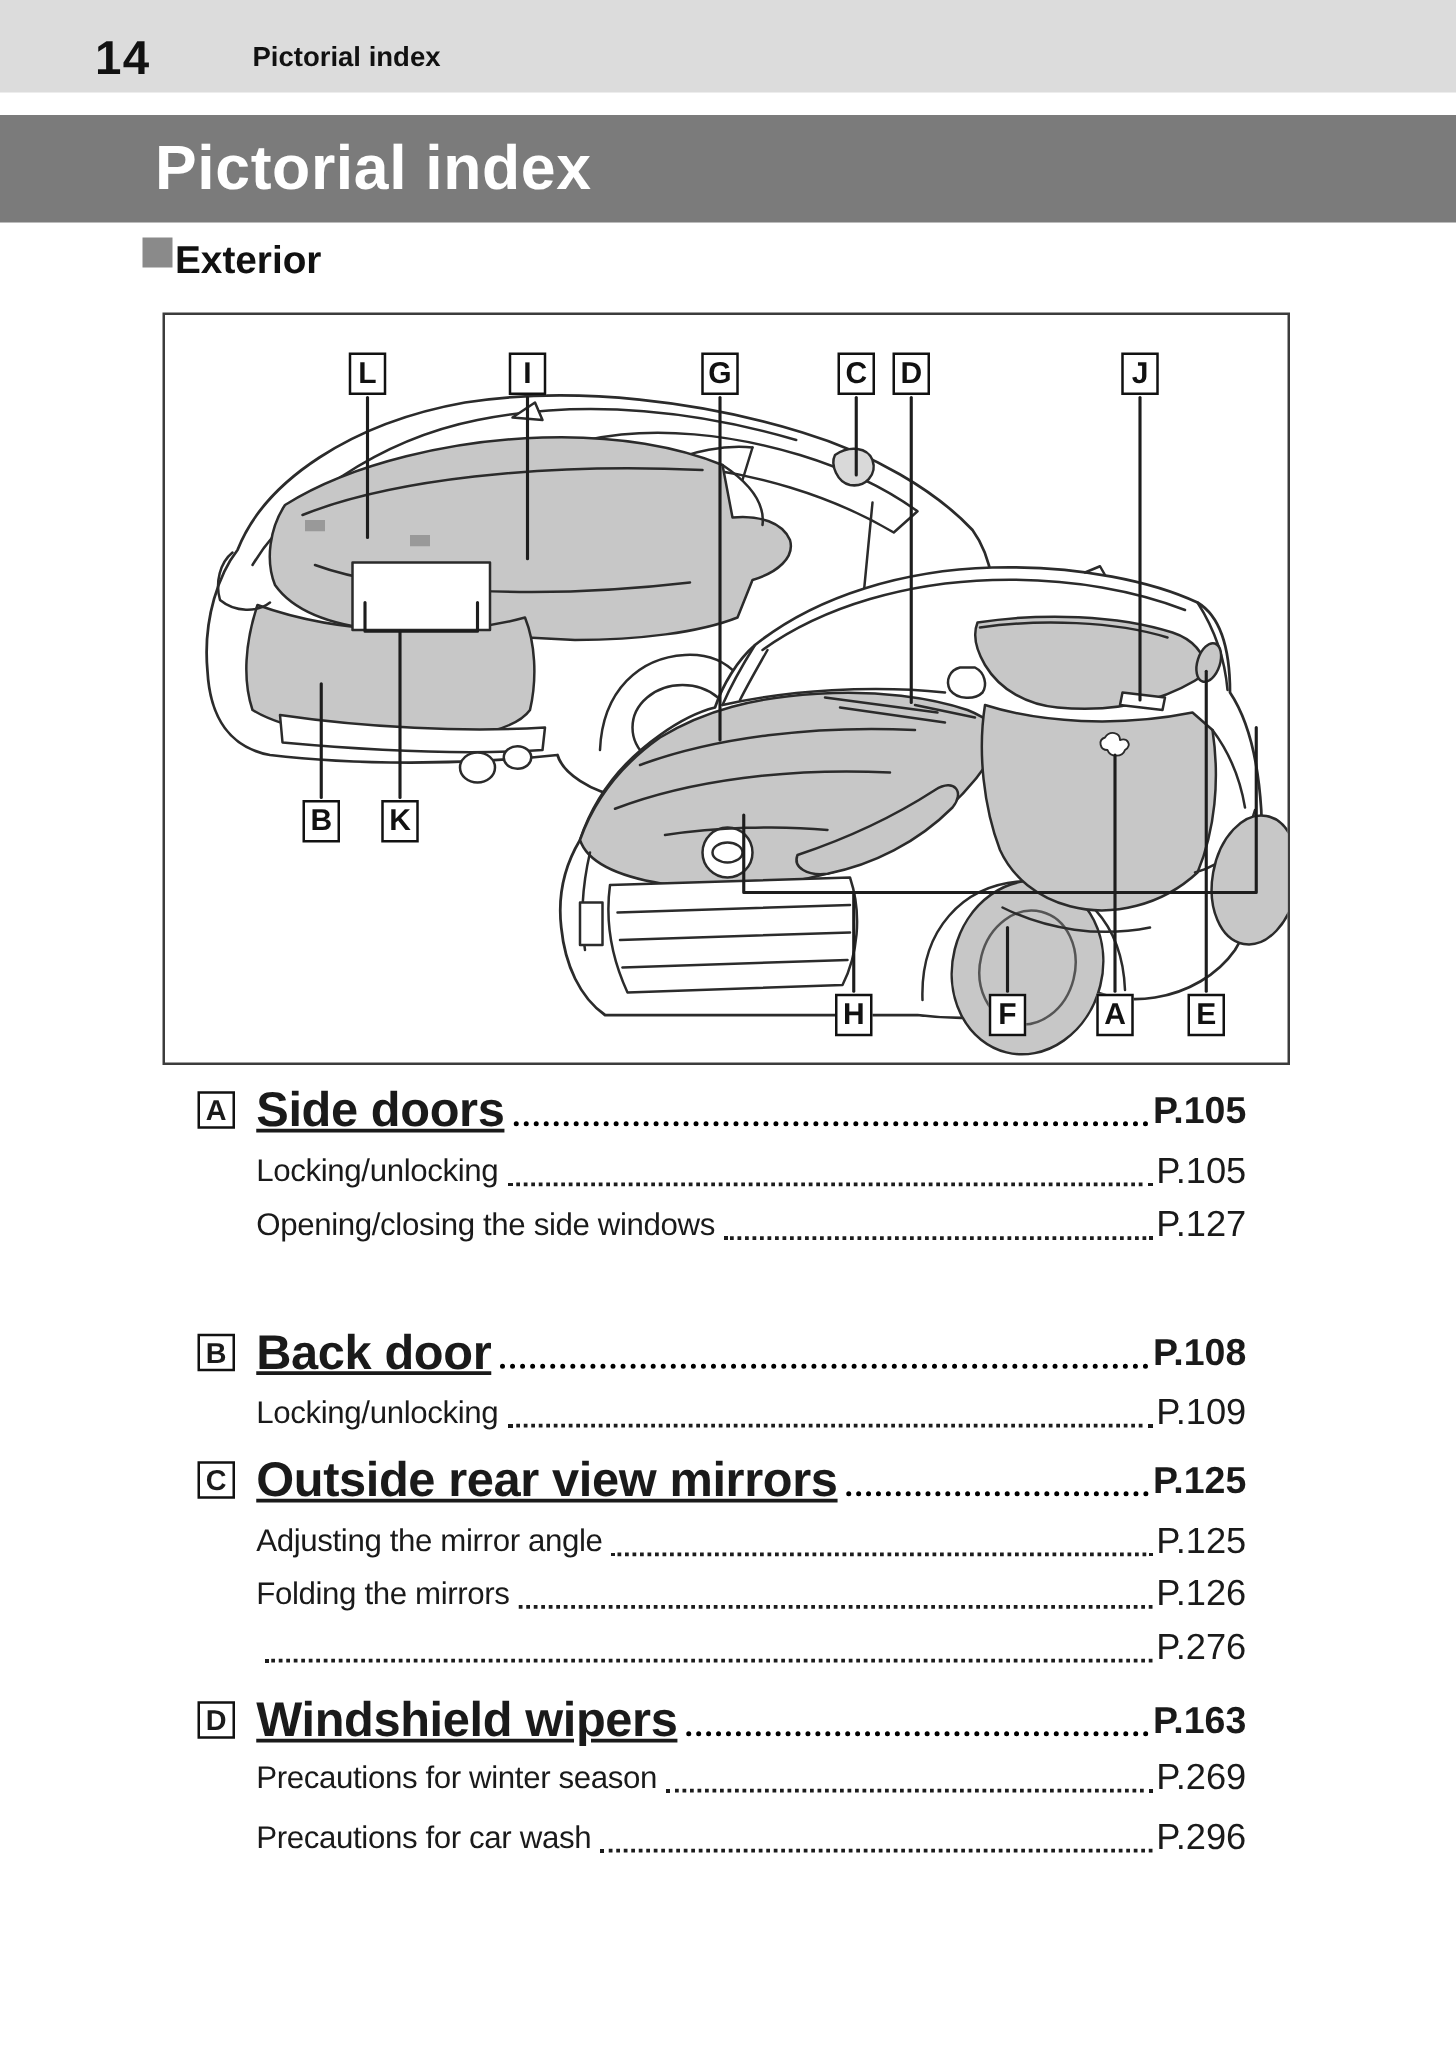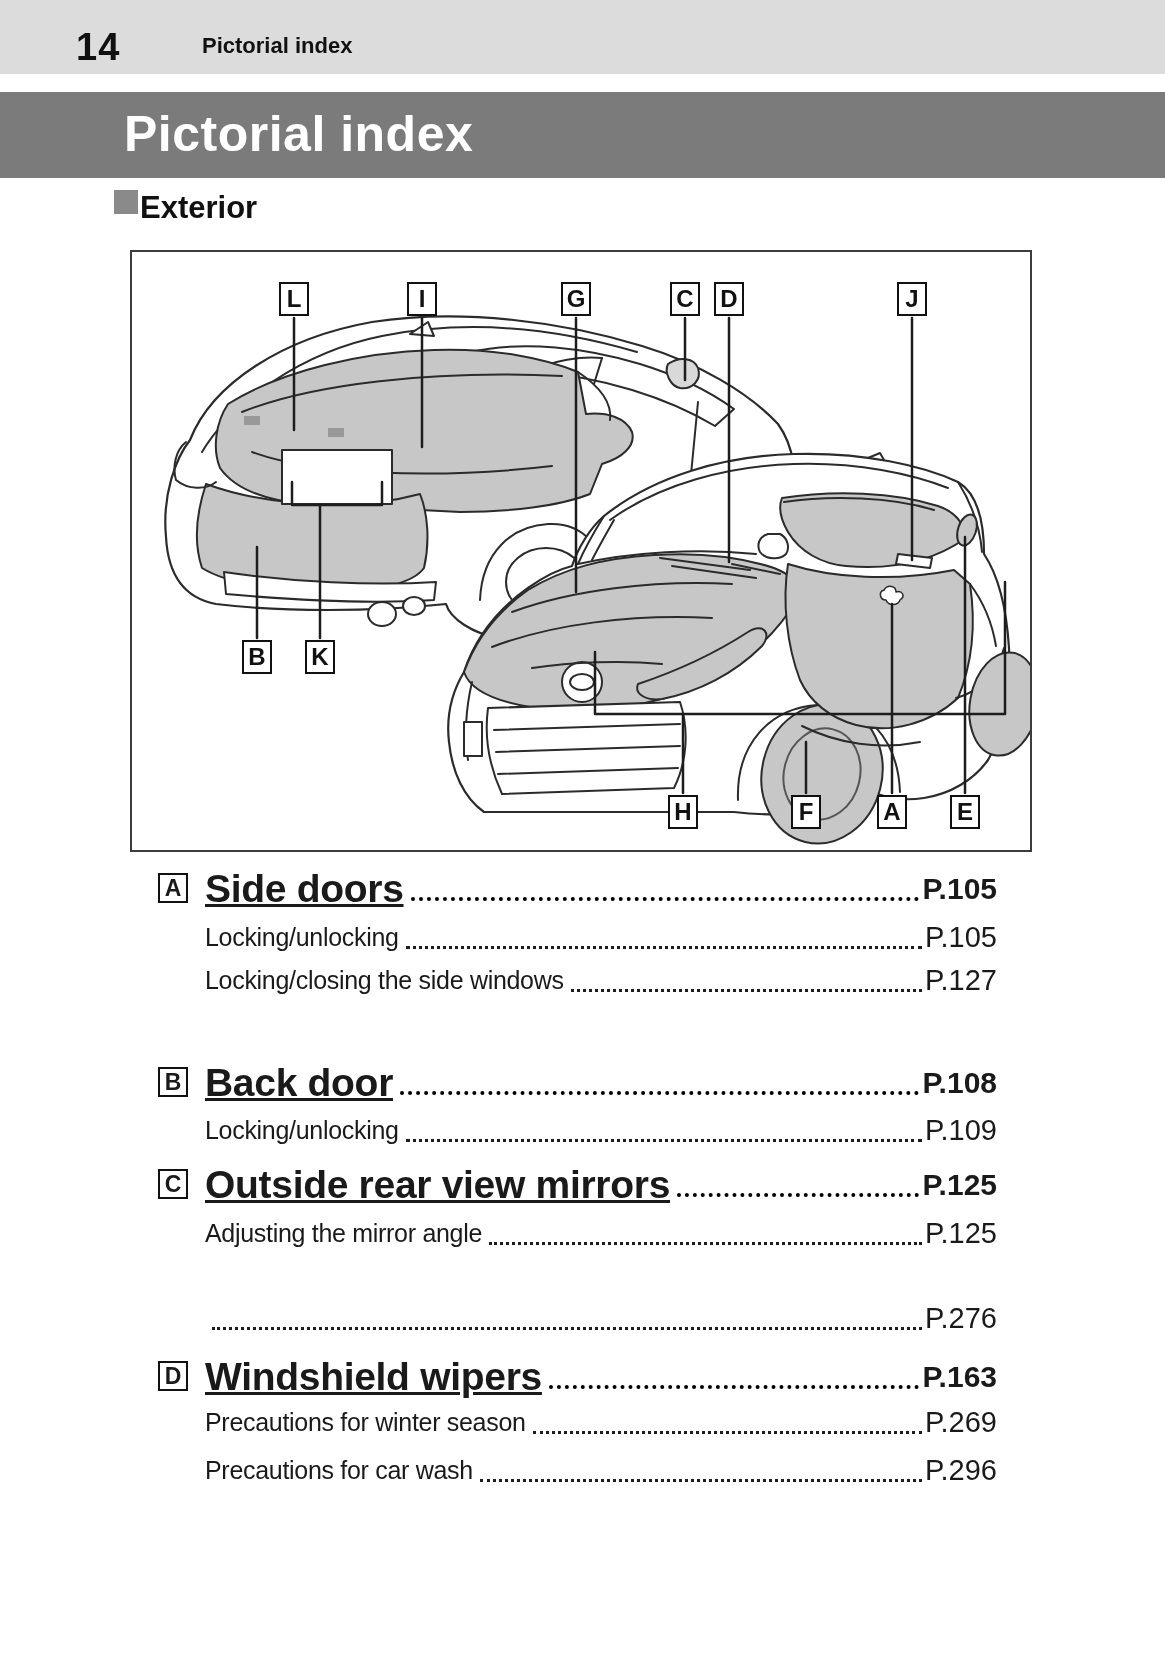--- a/index.html
+++ b/index.html
@@ -188,21 +188,21 @@
     <span class="rtitle">Side doors</span>
     <span class="dots"></span>
     <span class="pageref">P.105</span>
   </div>
   <div class="row sub" style="top:921px">
     <span class="slabel">Locking/unlocking</span>
     <span class="dots"></span>
     <span class="pageref">P.105</span>
   </div>
   <div class="row sub" style="top:964px">
-    <span class="slabel">Locking/closing the side windows</span>
+    <span class="slabel">Opening/closing the side windows</span>
     <span class="dots"></span>
     <span class="pageref">P.127</span>
   </div>
 
   <div class="row main" style="top:1067px">
     <span class="letterbox">B</span>
     <span class="rtitle">Back door</span>
     <span class="dots"></span>
     <span class="pageref">P.108</span>
   </div>
@@ -216,20 +216,25 @@
     <span class="letterbox">C</span>
     <span class="rtitle">Outside rear view mirrors</span>
     <span class="dots"></span>
     <span class="pageref">P.125</span>
   </div>
   <div class="row sub" style="top:1217px">
     <span class="slabel">Adjusting the mirror angle</span>
     <span class="dots"></span>
     <span class="pageref">P.125</span>
   </div>
+  <div class="row sub" style="top:1259px">
+    <span class="slabel">Folding the mirrors</span>
+    <span class="dots"></span>
+    <span class="pageref">P.126</span>
+  </div>
   <div class="row sub" style="top:1302px">
     <span class="dots"></span>
     <span class="pageref">P.276</span>
   </div>
 
   <div class="row main" style="top:1361px">
     <span class="letterbox">D</span>
     <span class="rtitle">Windshield wipers</span>
     <span class="dots"></span>
     <span class="pageref">P.163</span>

